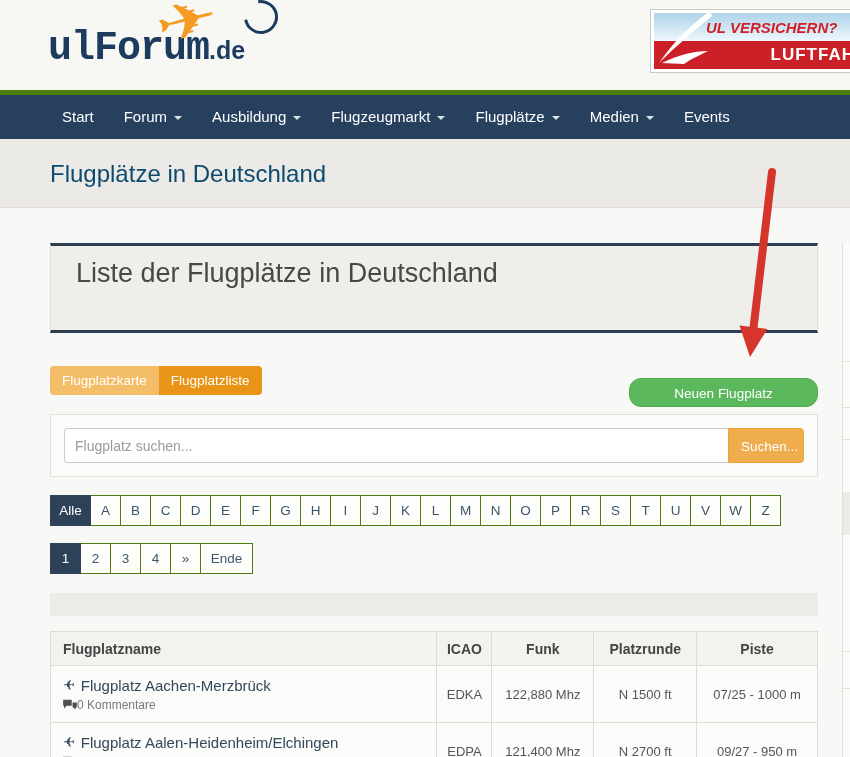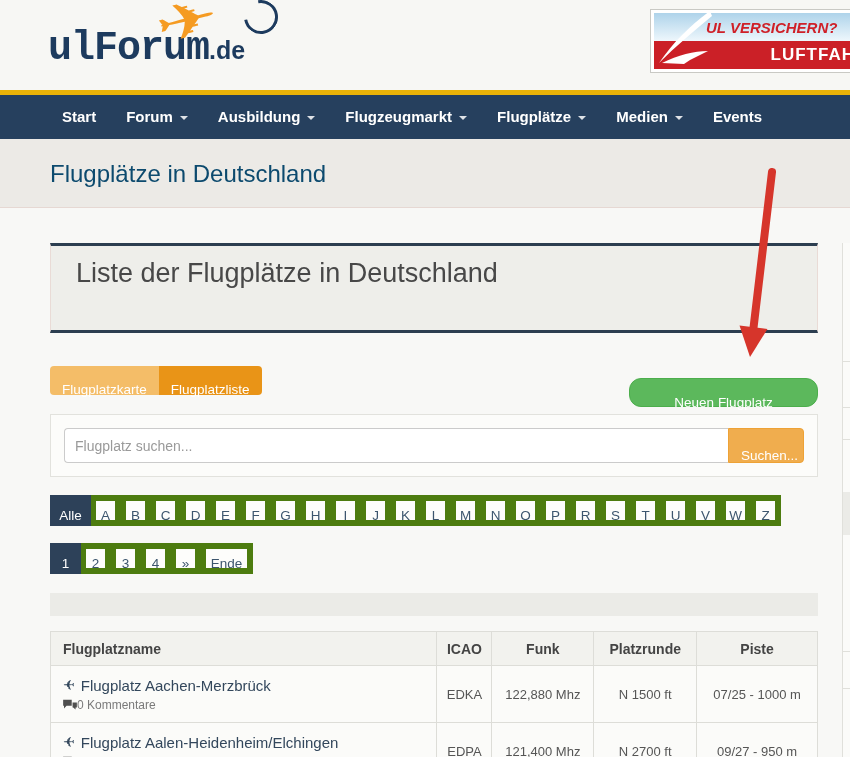--- a/index.html
+++ b/index.html
@@ -24,55 +24,55 @@
   
   .banner { position:absolute; left:650px; top:9px; width:210px; height:64px; background:#fff;
     border:1px solid #c9c9c4; padding:3px; cursor:pointer; }
   .banner-inner { position:relative; width:100%; height:100%; overflow:hidden; }
   .banner-top { height:28px; background:linear-gradient(#aed3ea,#eef7fc); display:flex; align-items:center; }
   .banner-top-text { margin-left:52px; color:#cf2028; font-weight:bold; font-style:italic; font-size:15px; white-space:nowrap; }
   .banner-bottom { height:28px; background:#cb2027; display:flex; align-items:center; justify-content:flex-end; }
   .banner-bottom-text { color:#fff; font-weight:bold; font-size:17px; letter-spacing:1px; margin-right:1px; white-space:nowrap; }
   .banner-swoosh { position:absolute; left:0; top:0; width:62px; height:56px; }
   
-  .nav { position:absolute; top:90px; left:0; width:850px; height:49px; background:#26405e; border-top:5px solid #eab308;font-weight:bold; }
+  .nav { position:absolute; top:90px; left:0; width:850px; height:49px; background:#26405e; border-top:5px solid #4d7c0f; }
   .nav ul { list-style:none; display:flex; padding-left:47px; }
   .nav li { padding:0 15px; line-height:44px; color:#fff; font-size:15px; cursor:pointer; white-space:nowrap; }
   .caret { display:inline-block; width:0; height:0; border-left:4px solid transparent; border-right:4px solid transparent;
     border-top:4px solid rgba(255,255,255,.85); margin-left:7px; vertical-align:2px; }
   
   .titlebar { position:absolute; top:139px; left:0; width:850px; height:69px; background:#eceae6; border-bottom:1px solid #e6d8d3; }
   .titlebar h1 { margin-left:50px; line-height:69px; font-size:24px; font-weight:normal; color:#0c4a6e; }
   
   .hero { position:absolute; top:243px; left:50px; width:768px; height:90px; background:#eeeeea;
     border-top:3px solid #2c3e50; border-bottom:3px solid #2c3e50; border-left:1px solid #e9dbd6; border-right:1px solid #e9dbd6;
     padding:12px 25px 0 25px; }
   .hero h2 { font-size:27px; font-weight:normal; color:#484848; }
   .hero p { font-size:13.5px; color:#555; margin-top:6px; }
   
   .btn { display:inline-block; border:none; font-family:inherit; font-size:13.5px; color:#fff; height:29px; line-height:29px;
-    padding:9px 12px; cursor:pointer; }
+    padding:0 12px; cursor:pointer; }
   .btn-group { position:absolute; top:366px; left:50px; }
   .btn-map  { background:#f4bd68; border-radius:4px 0 0 4px; }
   .btn-list { background:#e99417; border-radius:0 4px 4px 0; }
   .btn-add  { position:absolute; top:366px; left:629px; width:189px; text-align:center;
     background:#5cb85c; border:1px solid #4cae4c; border-radius:12px;margin-top:12px; }
   
   .search-panel { position:absolute; top:414px; left:50px; width:768px; height:63px; background:#fcfcfa;
     border:1px solid #e2e2dd; display:flex; align-items:center; padding:0 13px; }
   .search-input { flex:1; height:35px; border:1px solid #cbcbcb; border-right:none; background:#fff; padding:4px 10px;
     font-family:inherit; font-size:14px; color:#555; border-radius:4px 0 0 4px; outline:none; }
   .search-input::placeholder { color:#9a9a9a; }
   .search-btn { height:35px; line-height:35px; width:76px; text-align:center; background:#f0ad4e; border:1px solid #eea236;
     border-radius:0 4px 4px 0; }
   
   .boxrow { position:absolute; left:50px; display:flex; }
   .alphabet { top:495px; }
   .pagination { top:543px; }
-  .boxbtn { height:31px; line-height:29px; text-align:center; background:#fdfdfb; border:6px solid #4d7c0f;
+  .boxbtn { height:31px; line-height:29px; text-align:center; background:#fdfdfb; border:1px solid #4d7c0f;
     color:#3d566e; font-size:13.5px; cursor:pointer; margin-right:-1px; }
   .boxbtn.active { background:#2d4159; border-color:#2d4159; color:#fff; position:relative; z-index:1; }
   .w-alle { width:41px; } .w-letter { width:31px; } .w-page { width:31px; } .w-ende { width:53px; }
   
   .graybar { position:absolute; top:593px; left:50px; width:768px; height:23px; background:#ebebe7; }
   
   .ftable { position:absolute; top:631px; left:50px; width:768px; border-collapse:collapse; background:#fbfbf9; }
   .ftable th, .ftable td { border:1px solid #ddddd8; }
   .ftable th { height:34px; background:#f2f2ee; font-size:14px; color:#444; font-weight:bold; text-align:center; }
   .ftable th.col-name { text-align:left; padding-left:12px; }

